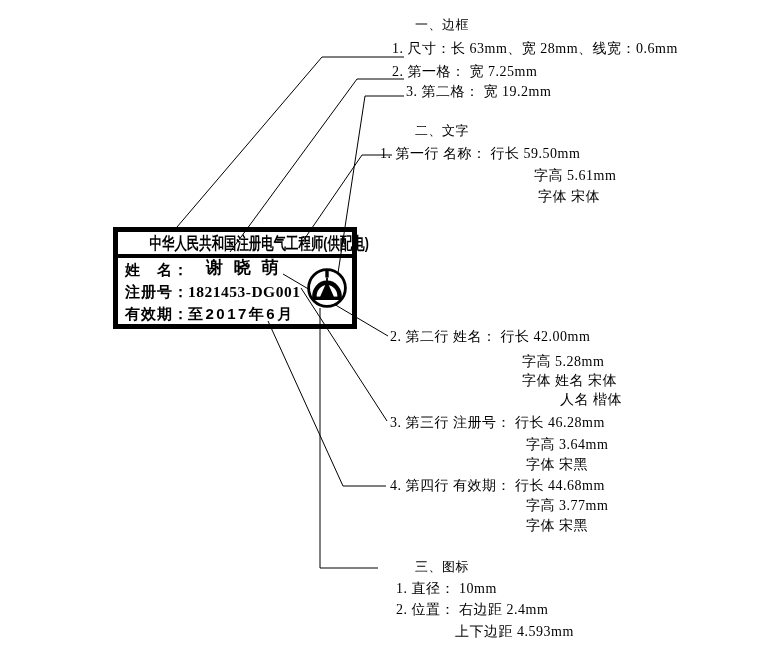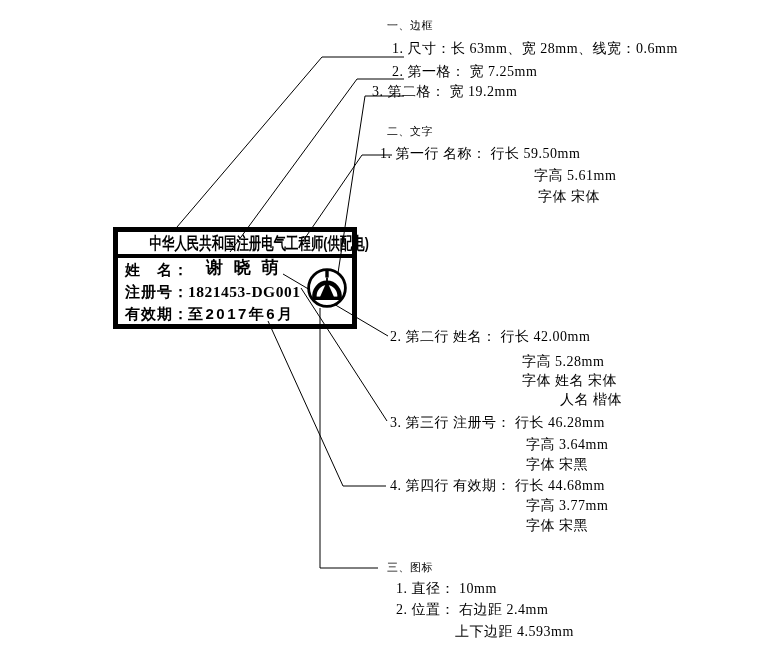--- a/index.html
+++ b/index.html
@@ -6,21 +6,21 @@
   body{
     width:772px;height:663px;position:relative;
     background:#ffffff;color:#000;
     font-family:"Liberation Serif", serif;
     overflow:hidden;
   }
   .ann{
     position:absolute;font-size:14px;line-height:16px;
     letter-spacing:0.5px;white-space:pre;color:#000;
   }
-  .sec-hdr{font-size:11px;}
+  .sec-hdr{font-size:13px;margin-left:28px;}
   
   .stamp{
     position:absolute;left:113px;top:227px;width:244px;height:102px;
     border:3px solid #000;box-sizing:border-box;background:#fff;z-index:1;
   }
   .cell{position:absolute;border:2px solid #000;box-sizing:border-box;}
   .cell-title{left:0;top:0;right:0;height:26px;}
   .cell-body{left:0;top:26px;right:0;bottom:0;}
   .stamp-title{
     position:absolute;left:0;right:0;top:1px;text-align:center;
@@ -63,21 +63,21 @@
     <span class="srow-label" style="top:25px;">注册号：</span>
     <span class="srow-val val-reg" style="top:25px;">1821453-DG001</span>
     <span class="srow-label" style="top:47px;">有效期：</span>
     <span class="srow-val val-valid" style="top:47px;">至2017年6月</span>
   </div>
 </div>
 
 <div class="ann sec-hdr" style="left:387px;top:17px;">一、边框</div>
 <div class="ann" style="left:392px;top:41px;">1. 尺寸：长 63mm、宽 28mm、线宽：0.6mm</div>
 <div class="ann" style="left:392px;top:64px;">2. 第一格： 宽 7.25mm</div>
-<div class="ann" style="left:372px;top:84px;">3. 第二格： 宽 19.2mm</div>
+<div class="ann" style="left:406px;top:84px;">3. 第二格： 宽 19.2mm</div>
 
 <div class="ann sec-hdr" style="left:387px;top:123px;">二、文字</div>
 <div class="ann" style="left:380px;top:146px;">1. 第一行 名称： 行长 59.50mm</div>
 <div class="ann" style="left:522px;top:168px;margin-left:12px;">字高 5.61mm</div>
 <div class="ann" style="left:522px;top:189px;margin-left:16px;">字体 宋体</div>
 <div class="ann" style="left:390px;top:329px;">2. 第二行 姓名： 行长 42.00mm</div>
 <div class="ann" style="left:522px;top:354px;">字高 5.28mm</div>
 <div class="ann" style="left:522px;top:373px;">字体 姓名 宋体</div>
 <div class="ann" style="left:560px;top:392px;">人名 楷体</div>
 <div class="ann" style="left:390px;top:415px;">3. 第三行 注册号： 行长 46.28mm</div>

